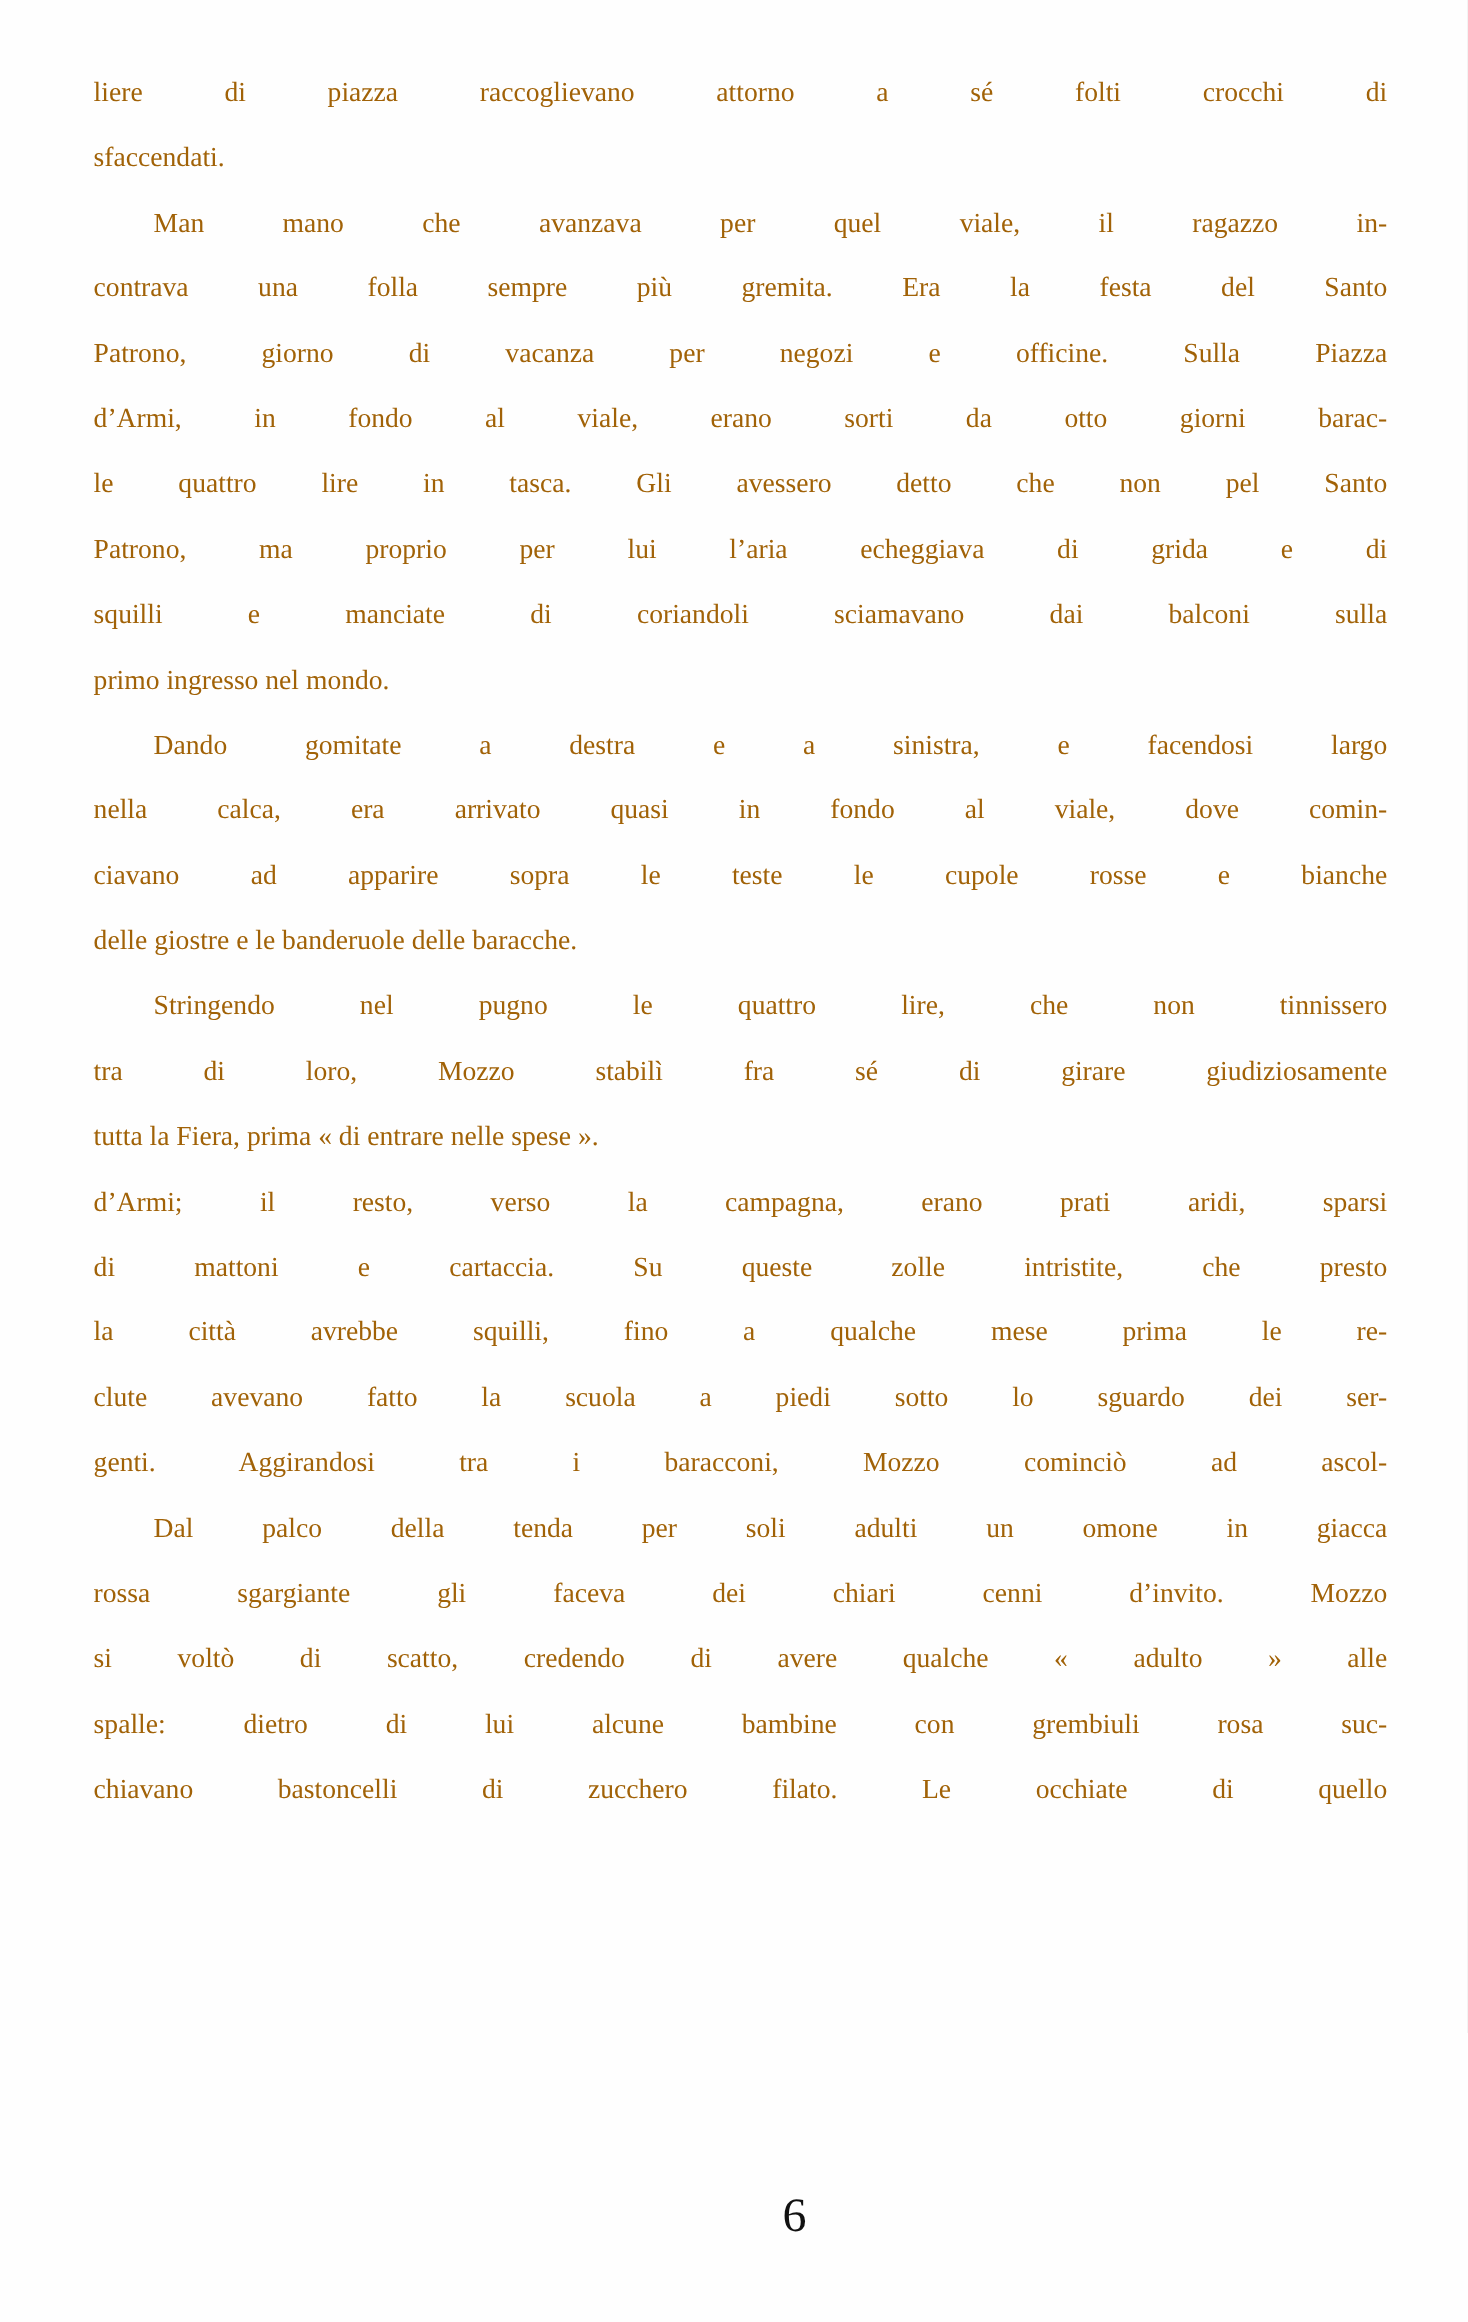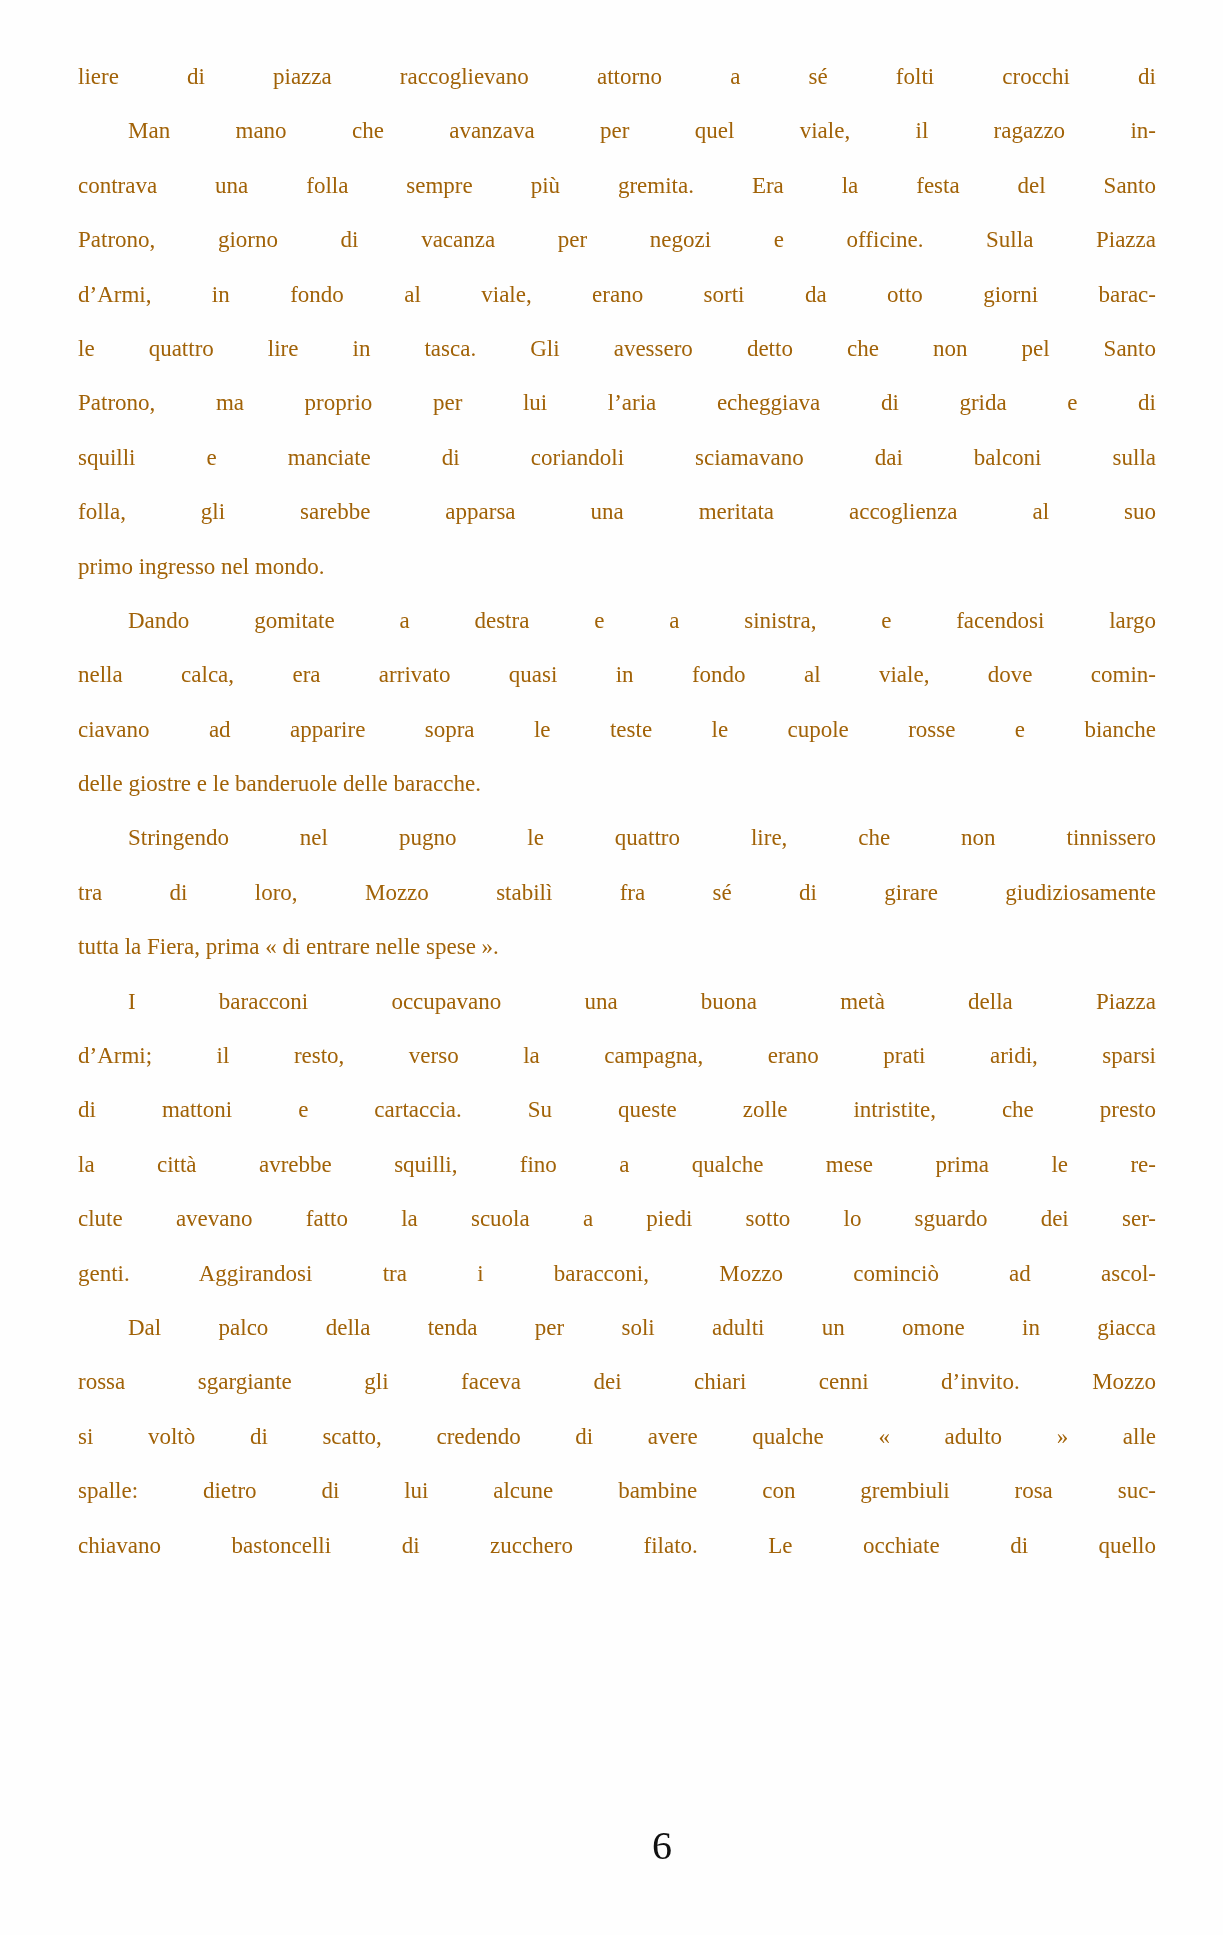--- a/index.html
+++ b/index.html
@@ -50,37 +50,36 @@
     font-size: 40px;
     color: #111;
   }
 </style>
 </head>
 <body>
 
 <div class="page">
   <div class="text-block">
       <div class="line justify">liere di piazza raccoglievano attorno a sé folti crocchi di</div>
+      <div class="line">sfaccendati.</div>
       <div class="line indent justify">Man mano che avanzava per quel viale, il ragazzo in-</div>
       <div class="line justify">contrava una folla sempre più gremita. Era la festa del Santo</div>
       <div class="line justify">Patrono, giorno di vacanza per negozi e officine. Sulla Piazza</div>
       <div class="line justify">d’Armi, in fondo al viale, erano sorti da otto giorni barac-</div>
       <div class="line justify">le quattro lire in tasca. Gli avessero detto che non pel Santo</div>
       <div class="line justify">Patrono, ma proprio per lui l’aria echeggiava di grida e di</div>
       <div class="line justify">squilli e manciate di coriandoli sciamavano dai balconi sulla</div>
-      <div class="line justify">folla, gli sarebbe apparsa una meritata accoglienza al suo</div>
       <div class="line">primo ingresso nel mondo.</div>
       <div class="line indent justify">Dando gomitate a destra e a sinistra, e facendosi largo</div>
       <div class="line justify">nella calca, era arrivato quasi in fondo al viale, dove comin-</div>
       <div class="line justify">ciavano ad apparire sopra le teste le cupole rosse e bianche</div>
       <div class="line">delle giostre e le banderuole delle baracche.</div>
       <div class="line indent justify">Stringendo nel pugno le quattro lire, che non tinnissero</div>
       <div class="line justify">tra di loro, Mozzo stabilì fra sé di girare giudiziosamente</div>
       <div class="line">tutta la Fiera, prima « di entrare nelle spese ».</div>
-      <div class="line indent justify">I baracconi occupavano una buona metà della Piazza</div>
       <div class="line justify">d’Armi; il resto, verso la campagna, erano prati aridi, sparsi</div>
       <div class="line justify">di mattoni e cartaccia. Su queste zolle intristite, che presto</div>
       <div class="line justify">la città avrebbe squilli, fino a qualche mese prima le re-</div>
       <div class="line justify">clute avevano fatto la scuola a piedi sotto lo sguardo dei ser-</div>
       <div class="line justify">genti. Aggirandosi tra i baracconi, Mozzo cominciò ad ascol-</div>
       <div class="line indent justify">Dal palco della tenda per soli adulti un omone in giacca</div>
       <div class="line justify">rossa sgargiante gli faceva dei chiari cenni d’invito. Mozzo</div>
       <div class="line justify">si voltò di scatto, credendo di avere qualche « adulto » alle</div>
       <div class="line justify">spalle: dietro di lui alcune bambine con grembiuli rosa suc-</div>
       <div class="line justify">chiavano bastoncelli di zucchero filato. Le occhiate di quello</div>

